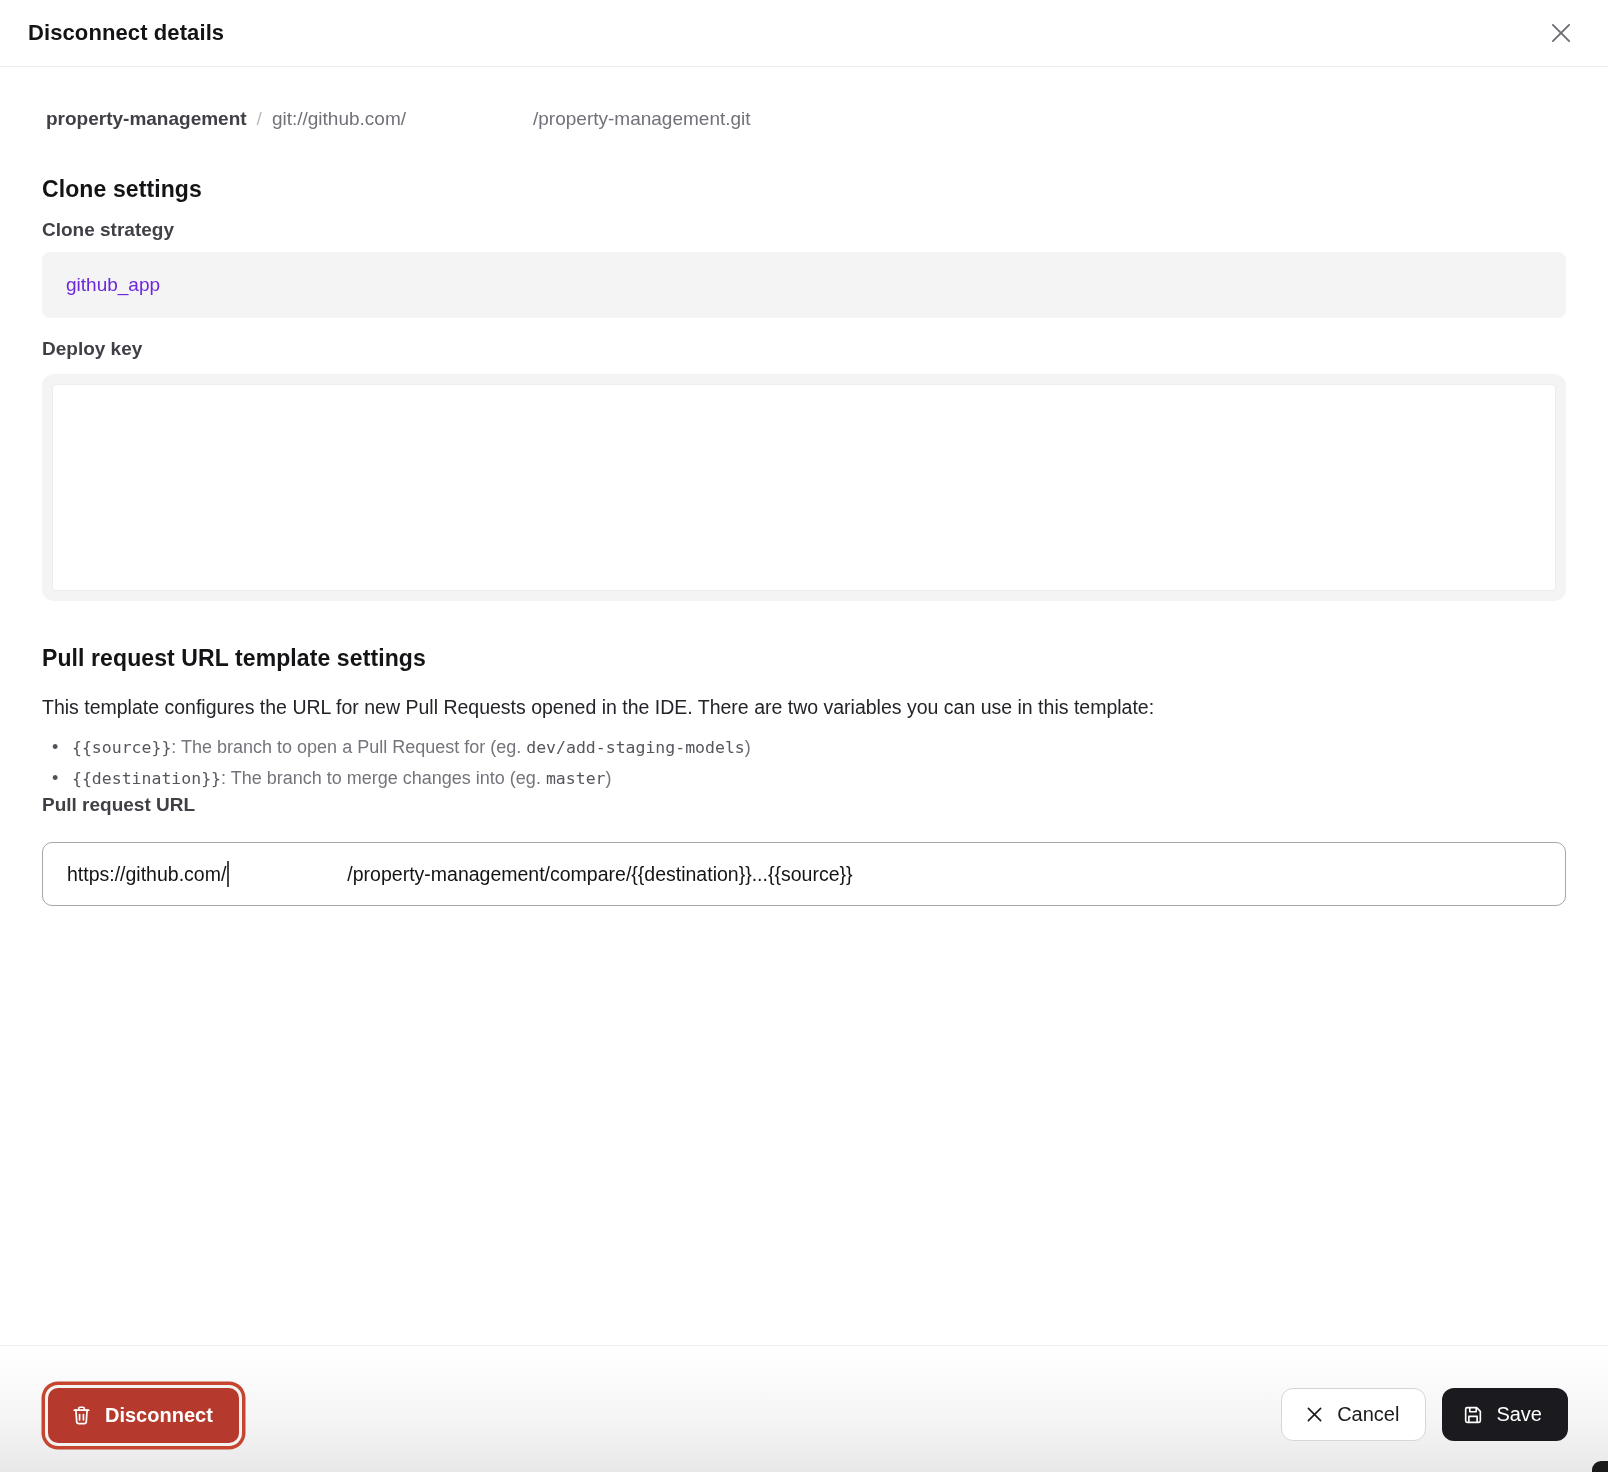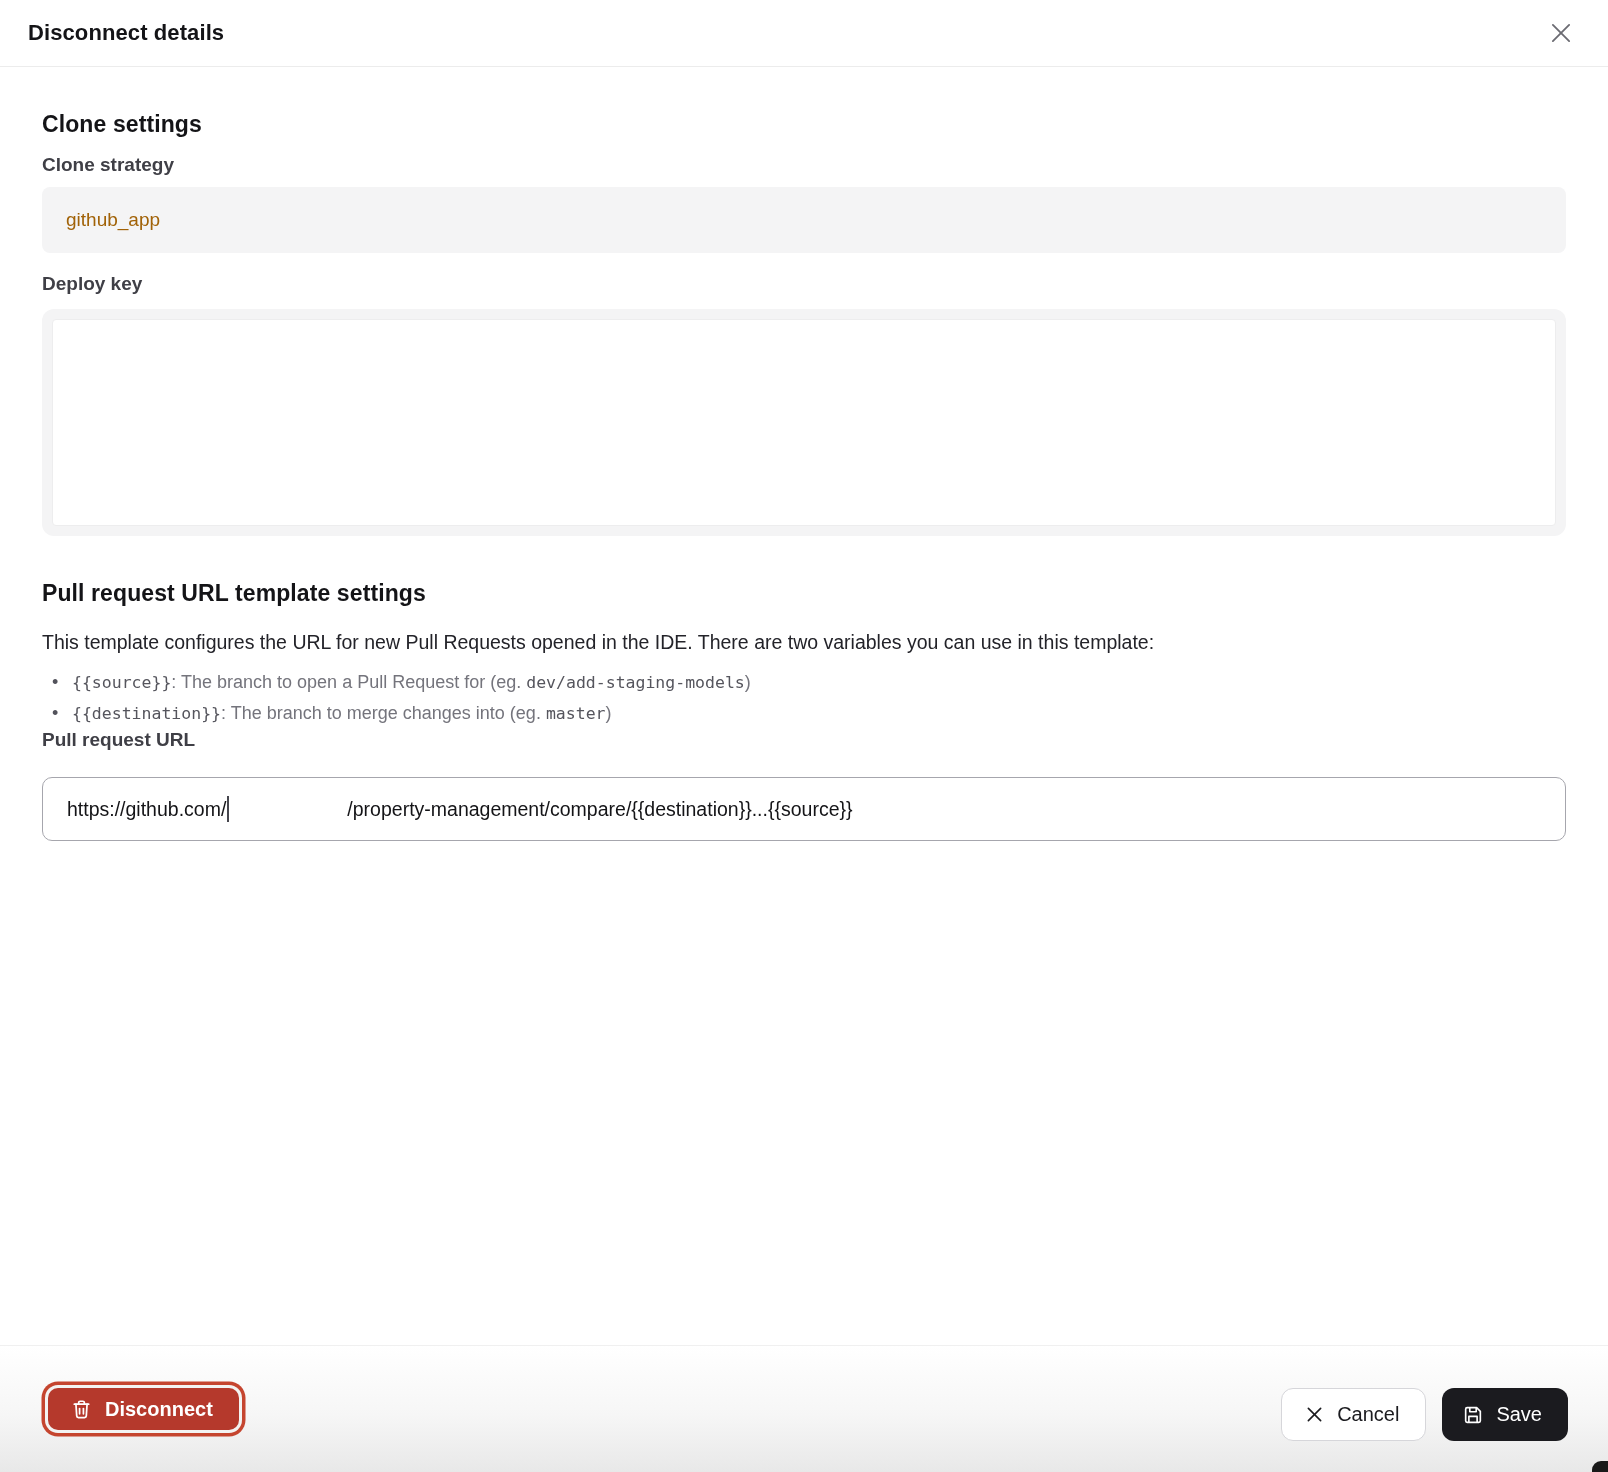--- a/index.html
+++ b/index.html
@@ -25,21 +25,21 @@
   h2.section-heading { font-size:23px; font-weight:700; color:#141417; letter-spacing:.1px; }
   .h2-clone { margin-top:44px; }
   .h2-pr { margin-top:44px; }
 
   .field-label { display:block; font-size:19px; font-weight:600; color:#3f3f46; }
   .lbl-strategy { margin-top:16px; }
   .lbl-deploy { margin-top:20px; }
   .lbl-prurl { }
 
   .readonly-field { margin-top:11px; height:66px; background:#f4f4f5; border-radius:8px;
-    display:flex; align-items:center; padding:0 24px; font-size:19px; color:#a16207; }
+    display:flex; align-items:center; padding:0 24px; font-size:19px; color:#6d28d9; }
 
   .textarea-wrap { margin-top:14px; height:227px; background:#f4f4f5; border-radius:12px;
     padding:10px; }
   .textarea-wrap textarea { width:100%; height:100%; background:#fff; border:1px solid #ededee;
     border-radius:4px; resize:none; outline:none; font-family:"Liberation Mono", monospace;
     font-size:16px; padding:10px; color:#18181b; }
 
   .description { margin-top:22px; font-size:19.5px; color:#232329; line-height:26px; }
 
   ul.var-list { margin-top:12px; list-style:none; }
@@ -57,21 +57,21 @@
 
   
   .modal-footer { position:absolute; left:0; right:0; bottom:0; height:127px;
     border-top:1px solid #f0f0f0;
     background:linear-gradient(to bottom, #ffffff 0%, #f6f6f6 55%, #e8e8e8 100%);
     display:flex; align-items:flex-start; justify-content:space-between;
     padding:42px 40px 0 48px; }
   button { font-family:"Liberation Sans", sans-serif; }
   .btn { display:inline-flex; align-items:center; gap:12px; cursor:pointer;
     font-size:20px; border:none; }
-  .btn-disconnect { height:42px; padding:0 26px 0 22px; background:#b5392c; color:#fff;
+  .btn-disconnect { height:55px; padding:0 26px 0 22px; background:#b5392c; color:#fff;
     font-weight:600; border-radius:10px;
     box-shadow:0 0 0 3px #f3f3f2, 0 0 0 6.5px #c5452f; }
   .footer-right { display:flex; gap:16px; }
   .btn-cancel { height:53px; padding:0 26px 0 22px; background:#fff; color:#1b1b1f;
     font-weight:500; border:1px solid #d6d6da; border-radius:12px; }
   .btn-save { height:53px; padding:0 26px 0 20px; background:#1b1b1f; color:#fff;
     font-weight:500; border-radius:12px; }
   .icon { display:inline-flex; align-items:center; justify-content:center; }
 
   .corner-artifact { position:absolute; right:0; bottom:0; width:16px; height:11px;
@@ -89,20 +89,23 @@
         <svg width="26" height="26" viewBox="0 0 24 24" fill="none" stroke="#6b6b72" stroke-width="1.7" stroke-linecap="round">
           <line x1="4.5" y1="4.5" x2="19.5" y2="19.5"></line>
             <line x1="19.5" y1="4.5" x2="4.5" y2="19.5"></line>
         </svg>
       </span>
     </button>
   </div>
 
   <div class="content">
 
+    <div class="breadcrumb">
+      <span class="repo">property-management</span><span class="sep">/</span><span class="muted">git://github.com/</span><span class="gap-breadcrumb"></span><span class="muted">/property-management.git</span>
+    </div>
 
     <h2 class="section-heading h2-clone">Clone settings</h2>
 
     <label class="field-label lbl-strategy">Clone strategy</label>
     <div class="readonly-field">
       <span>github_app</span>
     </div>
 
     <label class="field-label lbl-deploy">Deploy key</label>
     <div class="textarea-wrap">

